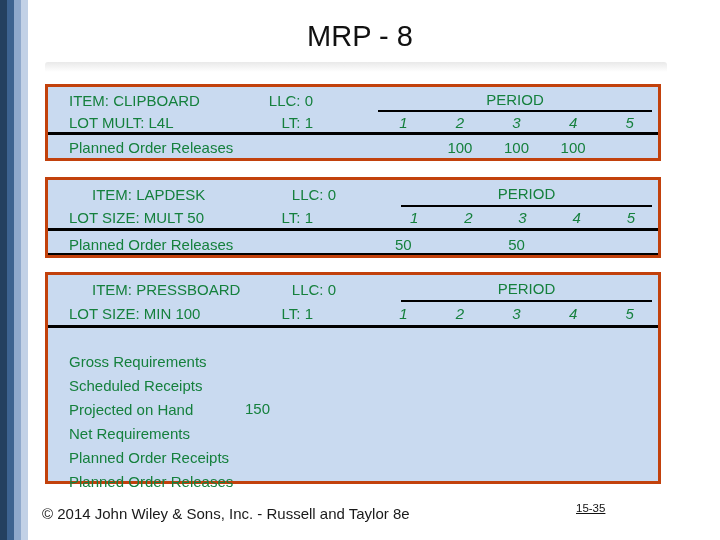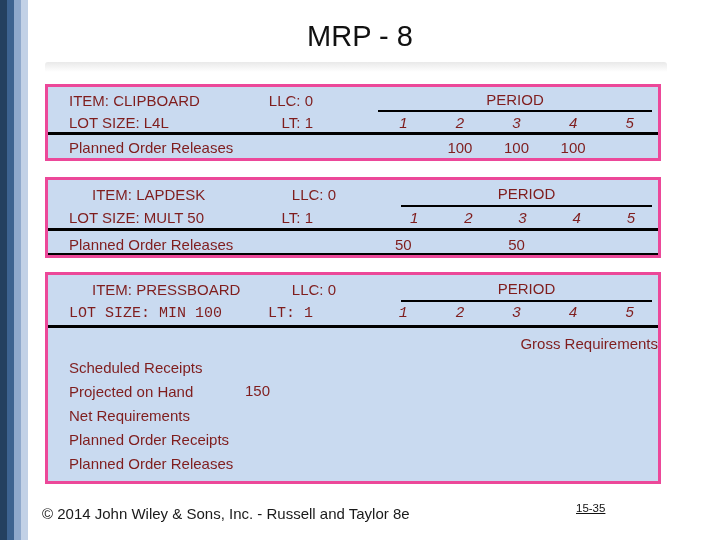--- a/index.html
+++ b/index.html
@@ -25,22 +25,22 @@
   
   .content-edge {
     position:absolute; left:45px; top:62px; width:622px; height:10px;
     background:linear-gradient(#e9e9e9, #ffffff);
     border-radius:3px 3px 0 0;
   }
 
   
   .mrp-table {
     position:absolute; left:45px; width:616px;
-    background:#c9daf0; border:3px solid #ec4899;
-    color:#7f1d1d; font-size:15px;
+    background:#c9daf0; border:3px solid #c2410c;
+    color:#15803d; font-size:15px;
   }
   .t1 { top:84px;  height:77px; }
   .t2 { top:177px; height:81px; }
   .t3 { top:272px; height:212px; }
 
   .row { display:flex; align-items:center; width:100%; }
   .left-sec { width:327px; display:flex; align-items:center; }
   .item-cell { flex:1; padding-left:21px; white-space:nowrap; }
   .llc-cell  { padding-right:62px; text-align:right; white-space:nowrap; }
   .period-sec { flex:1; display:flex; height:100%; align-items:center; }
@@ -49,28 +49,28 @@
     display:flex; align-items:center; justify-content:center;
     border-bottom:2px solid #000;
   }
   .pcol { flex:1; text-align:center; }
   .pnum { font-style:italic; }
 
   .head1 { height:25px; padding-top:2px; }
   .head2 { height:23px; border-bottom:3px solid #000; }
   .t2 .head1, .t3 .head1 { height:27px;padding-left:23px; }
   .t2 .head2 { height:24px;gap:12px; }
-  .t3 .head2 { height:26px;font-family:Liberation Mono, monospace; }
+  .t3 .head2 { height:26px; }
 
   .data-row { height:20px; margin-top:2px; }
   .t2 .data-row { height:19px; margin-top:5px; border-bottom:2px solid #000; }
   .row-label { padding-left:21px; white-space:nowrap; }
 
   .label-row { position:relative; height:24px; display:flex; align-items:center; }
-  .label-row.first { margin-top:3px;justify-content:flex-end; }
+  .label-row.first { margin-top:21px; }
   .inline-val { position:absolute; left:197px; top:0; line-height:24px; }
 
   .footer-copyright {
     position:absolute; left:42px; top:505px;
     font-size:15px; color:#1a1a1a; white-space:nowrap;
   }
   .slide-number {
     position:absolute; left:576px; top:502px;
     font-size:11.5px; color:#111;text-decoration:underline;
   }
@@ -98,21 +98,21 @@
         <span class="llc-cell">LLC: 0</span>
       </div>
       <div class="period-sec">
         <div class="period-head">
           <span>PERIOD</span>
         </div>
       </div>
     </div>
     <div class="row head2">
       <div class="left-sec">
-        <span class="item-cell">LOT SIZE: L4L</span>
+        <span class="item-cell">LOT MULT: L4L</span>
         <span class="llc-cell">LT: 1</span>
       </div>
       <div class="period-sec">
         <span class="pcol pnum">1</span>
         <span class="pcol pnum">2</span>
         <span class="pcol pnum">3</span>
         <span class="pcol pnum">4</span>
         <span class="pcol pnum">5</span>
       </div>
     </div>

